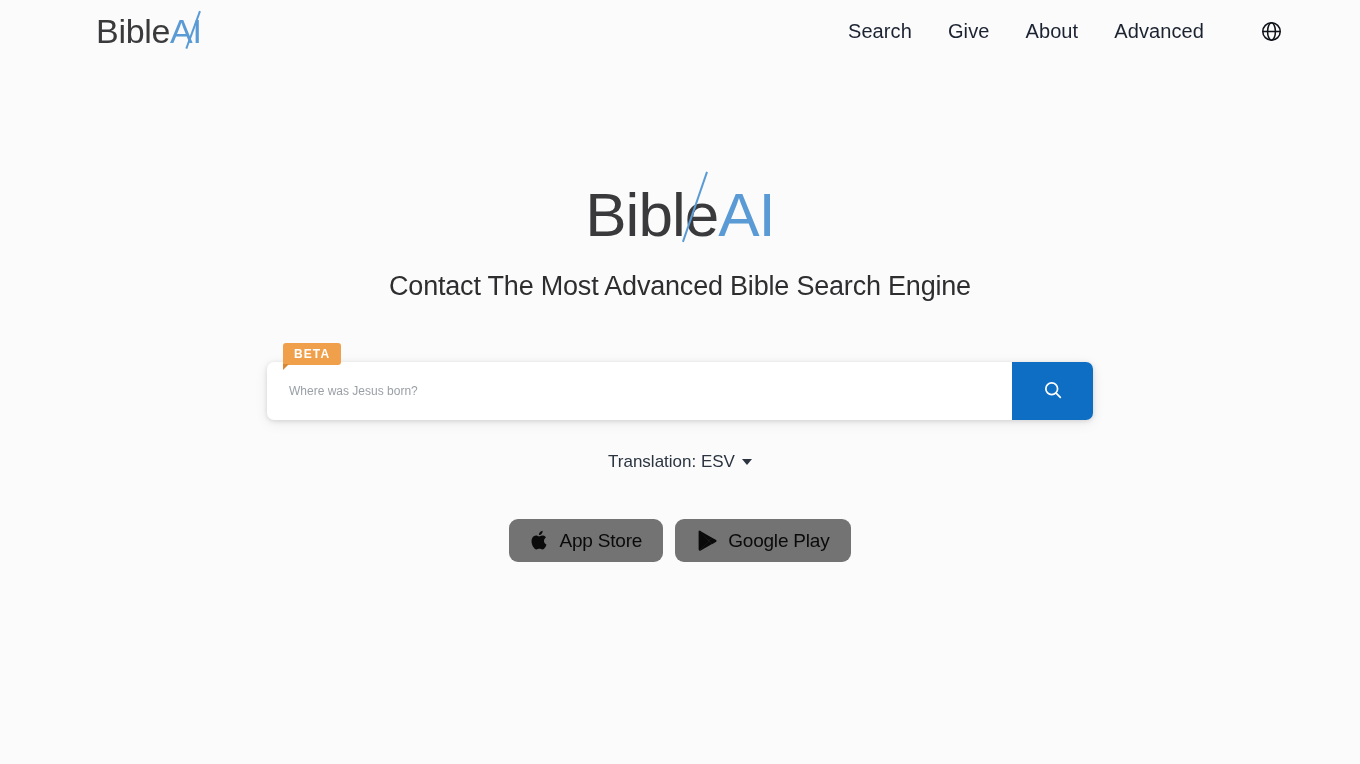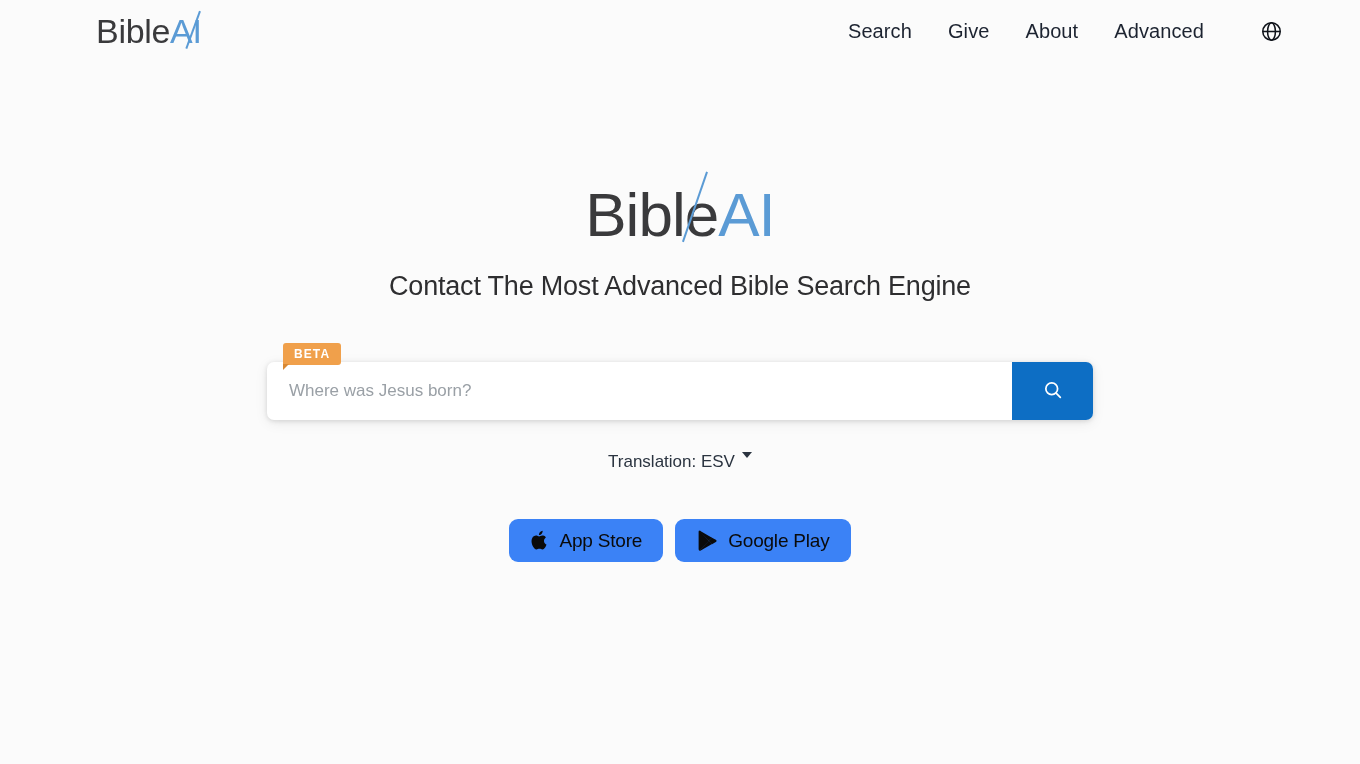--- a/index.html
+++ b/index.html
@@ -164,21 +164,21 @@
     background: #ffffff;
     box-shadow: 0 1px 5px rgba(0,0,0,0.13), 0 3px 14px rgba(0,0,0,0.07);
     position: relative;
   }
   .search-input {
     flex: 1;
     border: none;
     outline: none;
     background: transparent;
     font-family: "Liberation Sans", sans-serif;
-    font-size: 17px;
+    font-size: 12px;
     color: #202124;
     padding: 0 22px;
     border-radius: 7px 0 0 7px;
   }
   .search-input::placeholder {
     color: #9aa0a6;
     opacity: 1;
   }
   .search-button {
     width: 81px;
@@ -189,21 +189,21 @@
     display: flex;
     align-items: center;
     justify-content: center;
     padding: 0;
   }
 
   
   .translation {
     margin-top: 31px;
     display: inline-flex;
-    align-items: flex-start;
+    align-items: center;
     gap: 7px;
     font-size: 17px;
     color: #2b3440;
     cursor: pointer;
     background: none;
     border: none;
     font-family: "Liberation Sans", sans-serif;
   }
   .caret {
     width: 0;
@@ -217,21 +217,21 @@
   
   .stores {
     margin-top: 46px;
     display: flex;
     gap: 12px;
   }
   .store-btn {
     display: flex;
     align-items: center;
     gap: 10px;
-    background: #3b82f6;
+    background: #737373;
     border: none;
     border-radius: 9px;
     height: 43px;
     padding: 0 21px;
     cursor: pointer;
     text-decoration: none;
     color: #0a0a0a;
     font-family: "Liberation Sans", sans-serif;
     font-size: 19px;
     letter-spacing: -0.2px;

